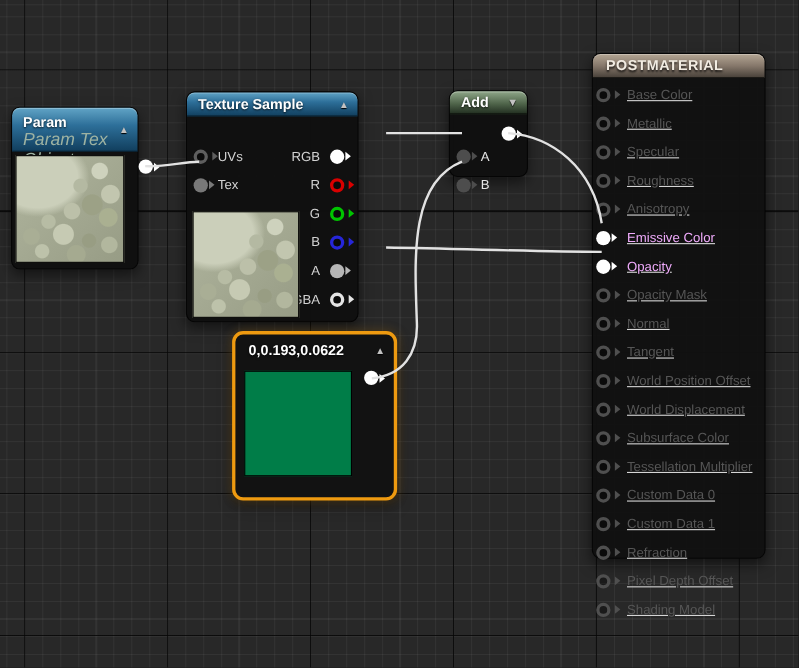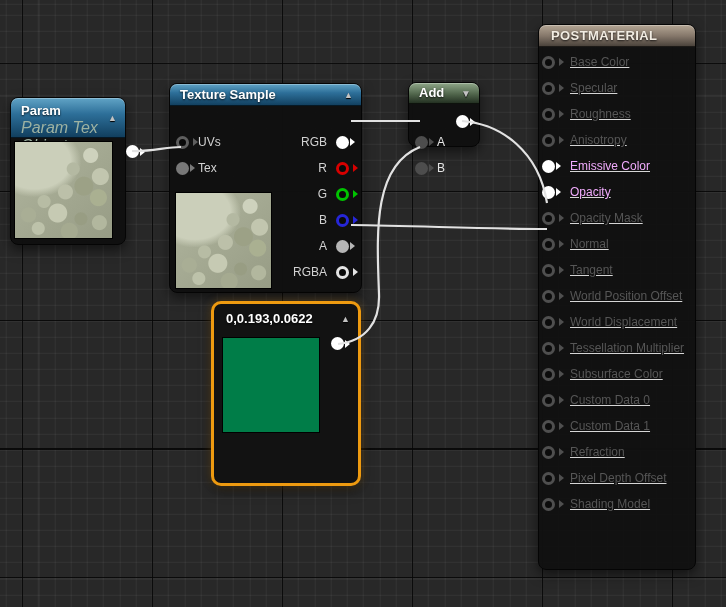--- a/index.html
+++ b/index.html
@@ -79,50 +79,50 @@
       radial-gradient(circle at 87% 84%, #b2b79e 0 7px, transparent 8px),
       radial-gradient(circle at 24% 90%, #bdc2aa 0 6px, transparent 7px),
       radial-gradient(circle at 56% 93%, #a5aa90 0 8px, transparent 9px),
       radial-gradient(ellipse 62% 48% at 20% 20%, #cbcfba 0 60%, transparent 78%),
       linear-gradient(135deg,#b0b59e,#979c85);
   }
   .node-param .tex-preview{left:3px;top:43px;width:99px;height:98px;}
   .node-param .pin.outpin{position:absolute;left:115px;top:47px;}
 
   
-  .node-texsample{left:169px;top:83px;width:193px;height:210px;}
+  .node-texsample{left:169px;top:83px;width:157px;height:210px;}
   .node-texsample .hdr{height:22px;padding:0 10px;line-height:21px;}
   .node-texsample .tri{top:7px;}
   .node-texsample .rows{padding:3px 8px 0 6px;}
   .node-texsample .row{justify-content:space-between;}
   .node-texsample .pingroup.out{margin-left:auto;}
   .node-texsample .pingroup.out .pin{margin-right:4px;}
   .node-texsample .tex-preview{left:5px;top:108px;width:97px;height:97px;}
 
   
-  .node-add{left:408px;top:82px;width:72px;height:65px;}
+  .node-add{left:408px;top:82px;width:72px;height:79px;}
   .node-add .hdr{height:21px;padding:0 10px;line-height:20px;}
   .node-add .tri{top:6px;font-size:10px;}
   .node-add .rows{padding:5px 0 0 6px;}
   .node-add{overflow:visible;}
   .addout{position:absolute;left:47px;top:32px;}
 
   
   .node-constant{
-    left:211px;top:301px;width:150px;height:185px;
+    left:211px;top:301px;width:150px;height:154px;
     border:3px solid #ee9a10;border-radius:10px;
     background:#121212;box-shadow:0 0 10px rgba(238,154,16,0.25), 0 5px 12px rgba(0,0,0,0.5);
   }
   .node-constant .chdr{position:relative;height:29px;padding:7px 8px 0 12px;}
   .node-constant .tri{top:11px;}
   .swatch{position:absolute;left:8px;top:33px;width:98px;height:96px;border:1px solid #000;}
   .node-constant .pin.outpin{position:absolute;left:117px;top:33px;}
 
   
-  .node-result{left:538px;top:24px;width:158px;height:546px;background:rgba(17,17,17,0.96);}
+  .node-result{left:538px;top:48px;width:158px;height:460px;background:rgba(17,17,17,0.96);}
   .node-result .hdr{height:22px;padding:0 12px;line-height:21px;}
   .node-result .title{color:#f2ece2;letter-spacing:0.4px;}
   .node-result .rows{padding:2px 0 0 3px;}
   .node-result .row{gap:15px;text-decoration:underline;}
   .node-result .row .lbl{color:#565656;}
   .node-result .row.active .lbl{color:#f0abfc;}
 
   .lbl{white-space:nowrap;cursor:default;}
   .node-texsample .lbl{color:#d2d2d2;}
   .node-add .lbl{color:#e6e6e6;}
@@ -239,20 +239,24 @@
     <div class="hdr hdr-tan">
       <span class="title">POSTMATERIAL</span>
     </div>
     <div class="rows">
       <div class="row">
           <span class="pin ring pc-dim"></span>
           <span class="lbl">Base Color</span>
         </div>
       <div class="row">
           <span class="pin ring pc-dim"></span>
+          <span class="lbl">Metallic</span>
+        </div>
+      <div class="row">
+          <span class="pin ring pc-dim"></span>
           <span class="lbl">Specular</span>
         </div>
       <div class="row">
           <span class="pin ring pc-dim"></span>
           <span class="lbl">Roughness</span>
         </div>
       <div class="row">
           <span class="pin ring pc-dim"></span>
           <span class="lbl">Anisotropy</span>
         </div>
@@ -279,28 +283,28 @@
       <div class="row">
           <span class="pin ring pc-dim"></span>
           <span class="lbl">World Position Offset</span>
         </div>
       <div class="row">
           <span class="pin ring pc-dim"></span>
           <span class="lbl">World Displacement</span>
         </div>
       <div class="row">
           <span class="pin ring pc-dim"></span>
+          <span class="lbl">Subsurface Color</span>
+        </div>
+      <div class="row">
+          <span class="pin ring pc-dim"></span>
           <span class="lbl">Tessellation Multiplier</span>
         </div>
       <div class="row">
           <span class="pin ring pc-dim"></span>
-          <span class="lbl">Subsurface Color</span>
-        </div>
-      <div class="row">
-          <span class="pin ring pc-dim"></span>
           <span class="lbl">Custom Data 0</span>
         </div>
       <div class="row">
           <span class="pin ring pc-dim"></span>
           <span class="lbl">Custom Data 1</span>
         </div>
       <div class="row">
           <span class="pin ring pc-dim"></span>
           <span class="lbl">Refraction</span>
         </div>

